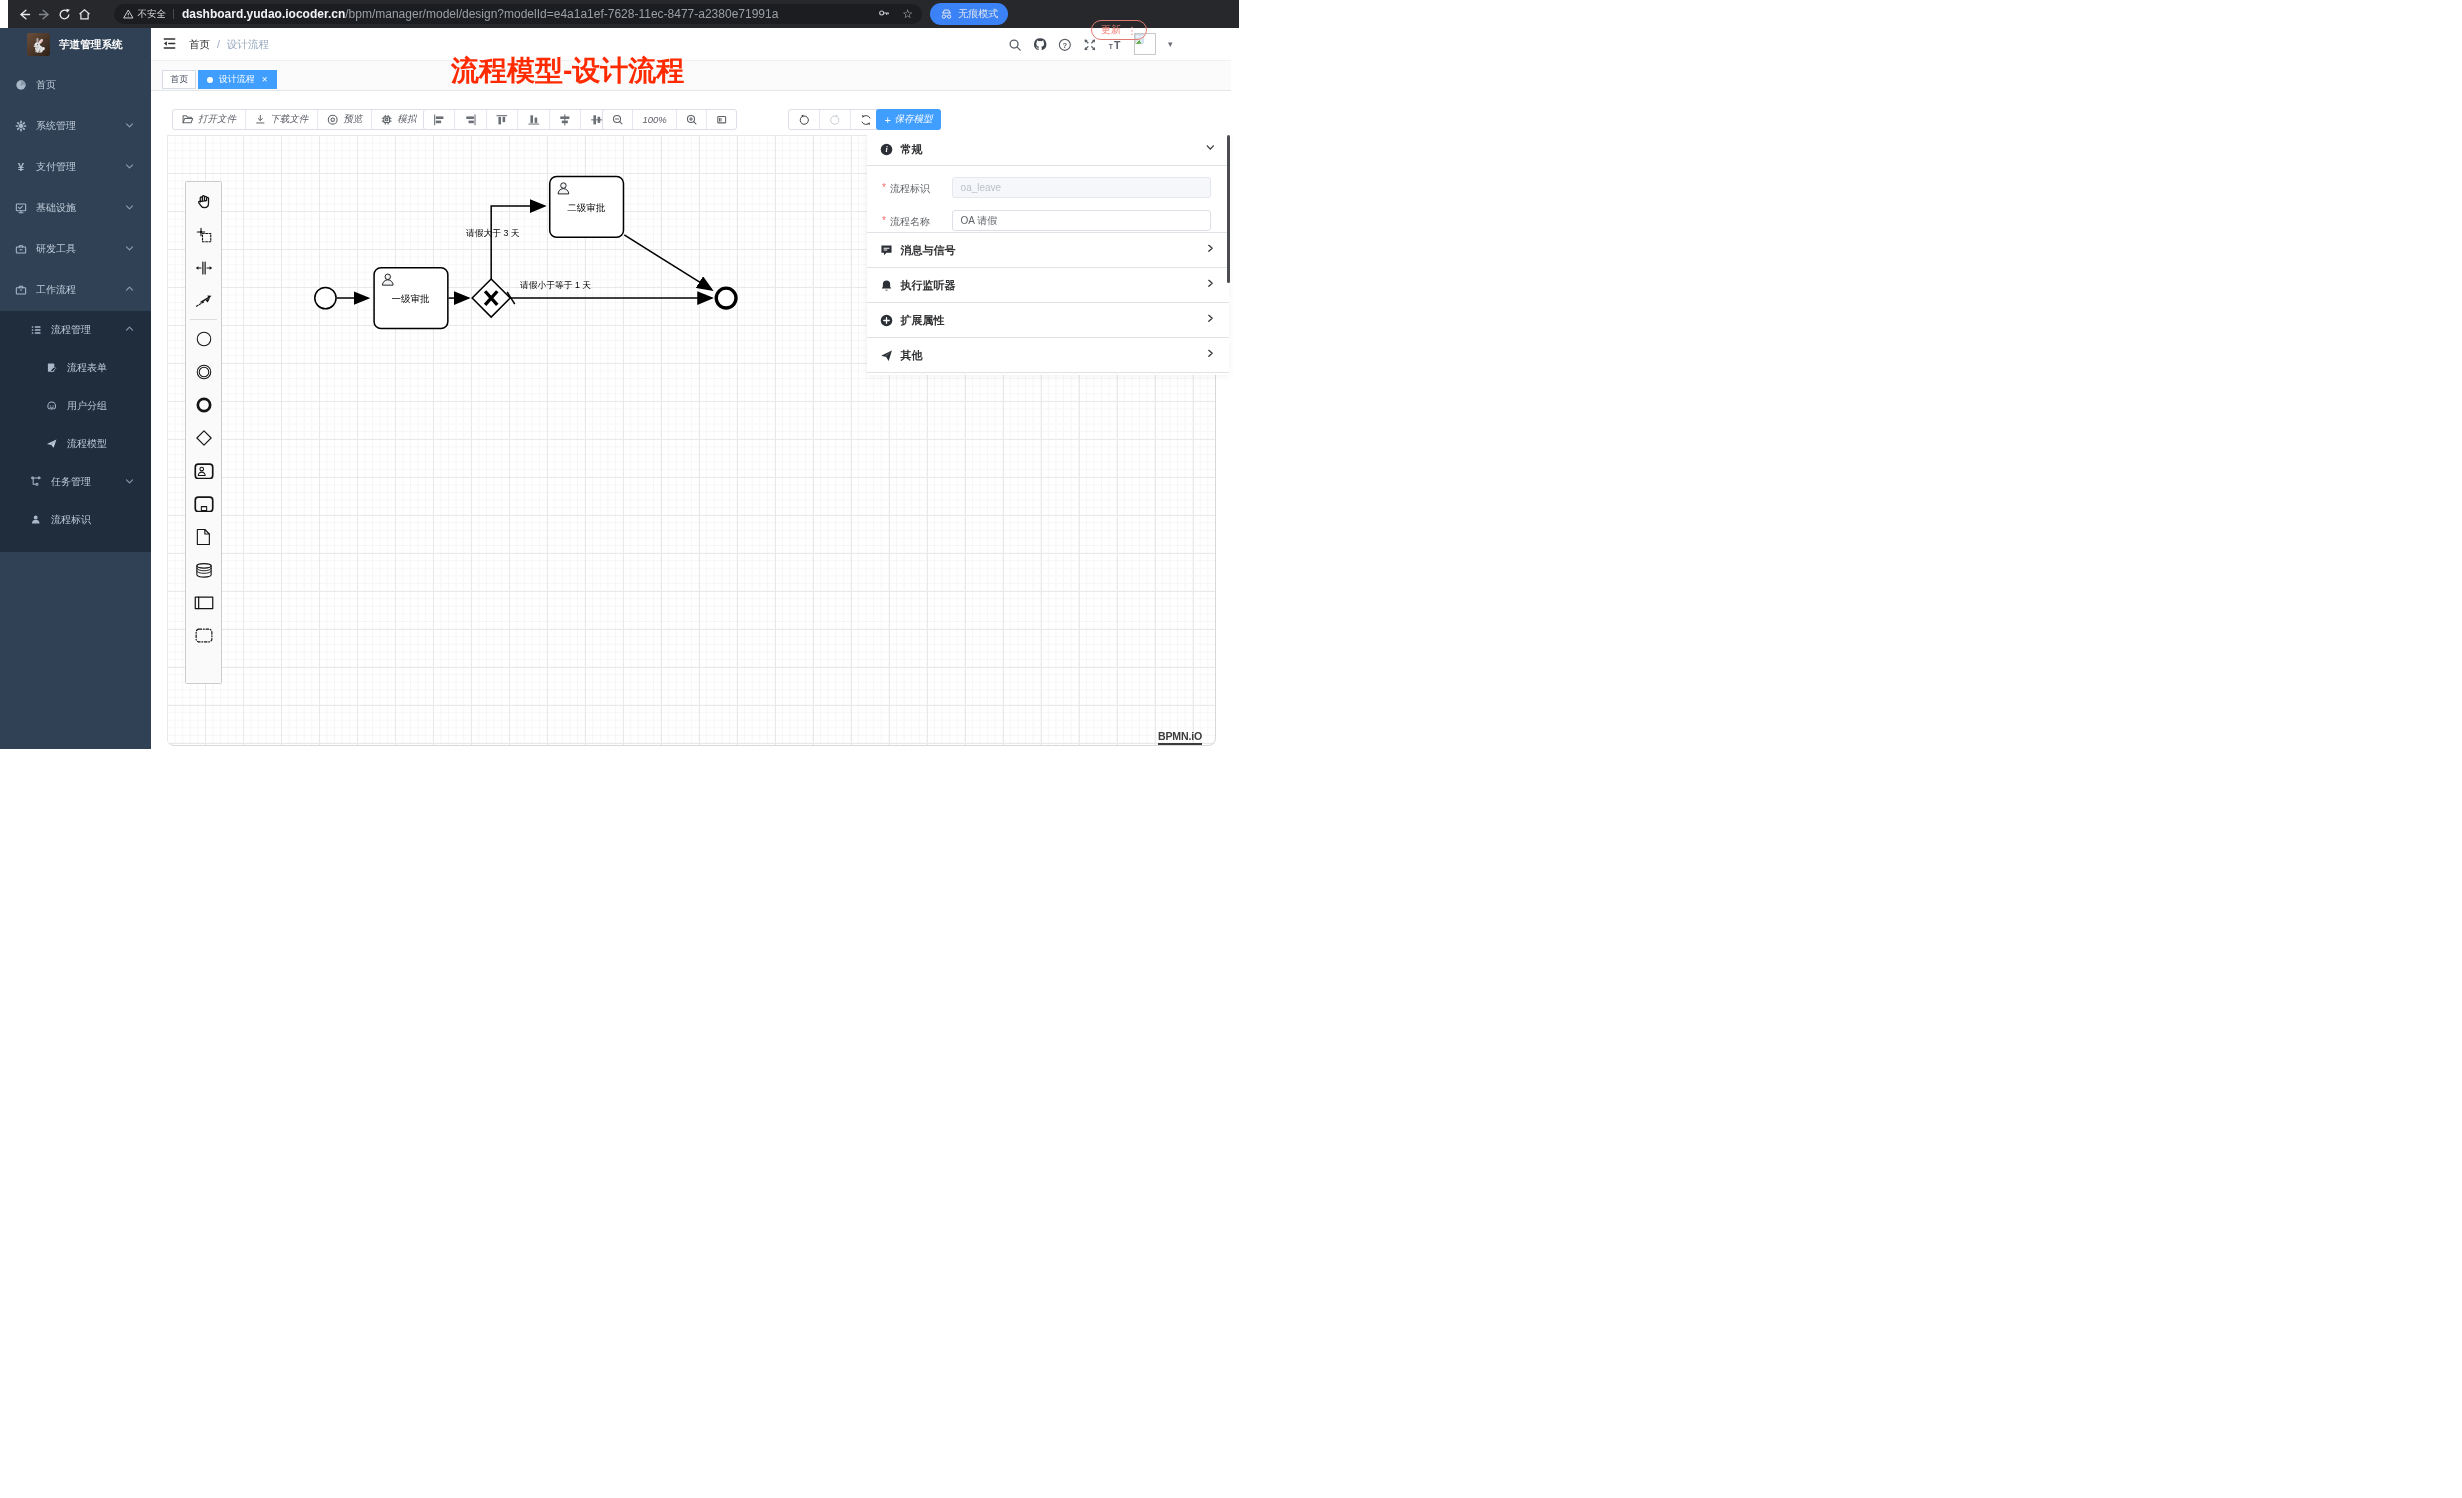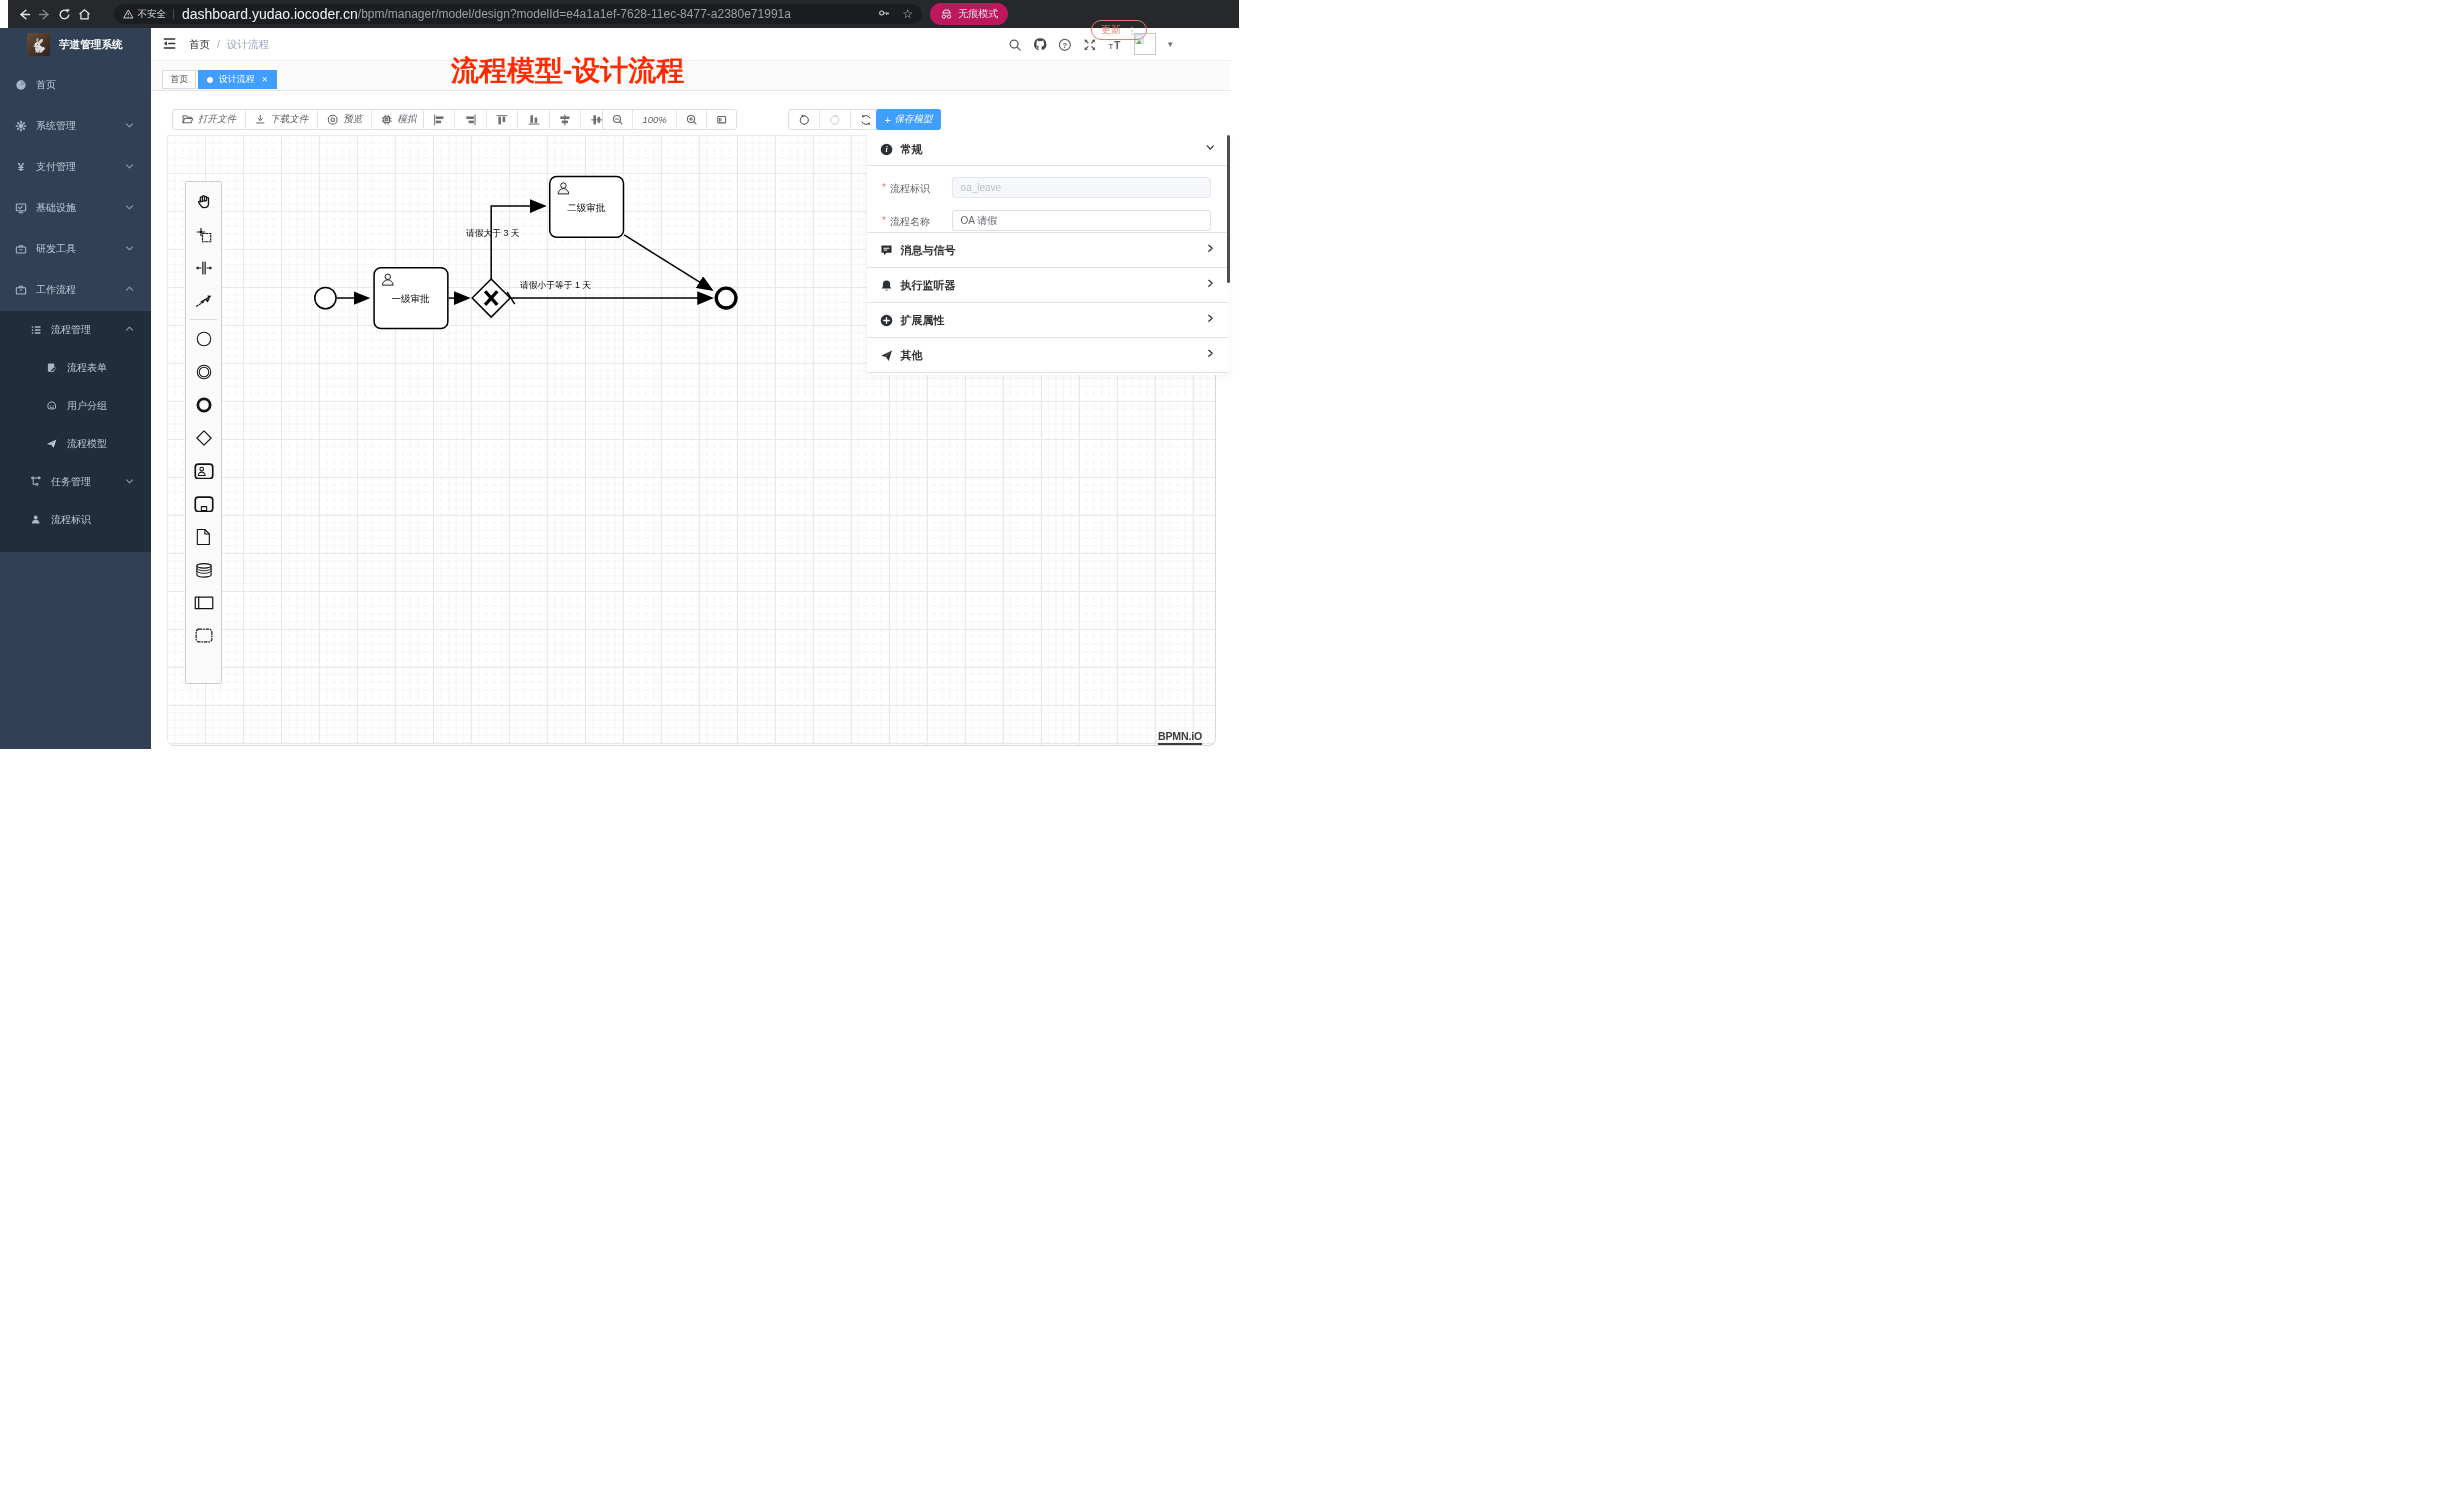--- a/index.html
+++ b/index.html
@@ -5,24 +5,24 @@
   * { margin:0; padding:0; box-sizing:border-box; }
   html,body { width:1231px; height:749px; font-family:"Liberation Sans",sans-serif; background:#fff; overflow:hidden; }
 
   
   #chrome { position:absolute; left:8px; top:0; width:1231px; height:28px; background:#27282b; z-index:50; display:flex; align-items:center; }
   .nav-ic { width:20px; height:20px; display:flex; align-items:center; justify-content:center; color:#e8eaed; flex:0 0 auto; }
   .nav-ic.dim { color:#83878d; }
   #urlbar { position:absolute; left:106px; top:3.8px; width:808px; height:20.5px; background:#1c1d20; border-radius:10.6px; display:flex; align-items:center; padding:0 9px; }
   #urlbar .sec { color:#dadce0; font-size:9.5px; display:flex; align-items:center; gap:3.8px; }
   #urlbar .vsep { width:0.8px; height:10.6px; background:#4a4b4f; margin:0 7.6px; }
-  .url-host { color:#f1f3f4; font-size:14px; font-weight:normal; white-space:nowrap; }
+  .url-host { color:#f1f3f4; font-size:12px; font-weight:bold; white-space:nowrap; }
   .url-path { color:#9aa0a6; font-size:12px; white-space:nowrap; }
   #urlbar .spring { flex:1; }
-  .chip-incog { position:absolute; left:922px; top:3px; height:22px; background:#be185d; border-radius:11.4px; display:flex; align-items:center; gap:5.3px; padding:0 10px; color:#e8eaed; font-size:10px; }
+  .chip-incog { position:absolute; left:922px; top:3px; height:22px; background:#3b82f6; border-radius:11.4px; display:flex; align-items:center; gap:5.3px; padding:0 10px; color:#e8eaed; font-size:10px; }
   .chip-update { position:absolute; left:1083px; top:3.8px; height:20.5px; border:1.1px solid #e07b72; border-radius:10.6px; display:flex; align-items:center; padding:0 9px; color:#ee8078; font-size:10px; gap:6px;margin-top:16px; }
 
   
   #sidebar { position:absolute; left:0; top:28px; width:151px; height:721px; background:#304156; z-index:10; }
   #logo-row { height:33px; display:flex; align-items:center; padding-left:27px; gap:9px; }
   #logo-img { width:23px; height:23px; border-radius:2.3px; background:linear-gradient(135deg,#6b4f3a,#2e2018); display:flex; align-items:center; justify-content:center; font-size:13.7px; }
   #logo-title { color:#fff; font-size:10.6px; font-weight:bold; }
   .m-item { height:41px; display:flex; align-items:center; color:#bfcbd9; font-size:10px; cursor:pointer; position:relative; }
   .m-item .ic { width:12px; margin-left:15px; margin-right:9px; display:flex; justify-content:center; }
   .m-item .chev { position:absolute; right:16.7px; top:50%; transform:translateY(-50%); opacity:.75; }

